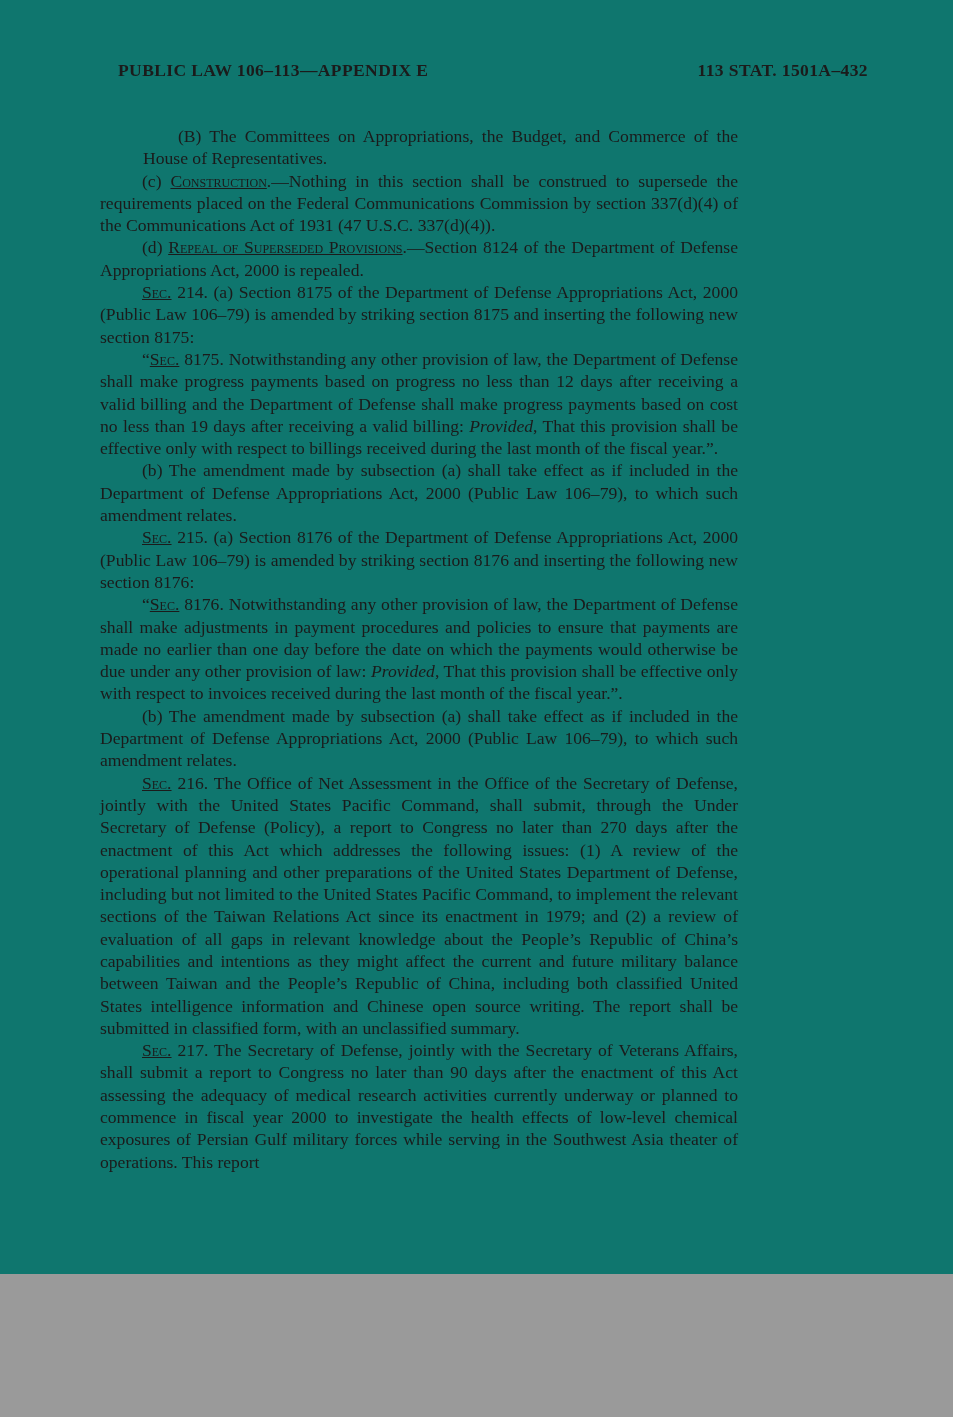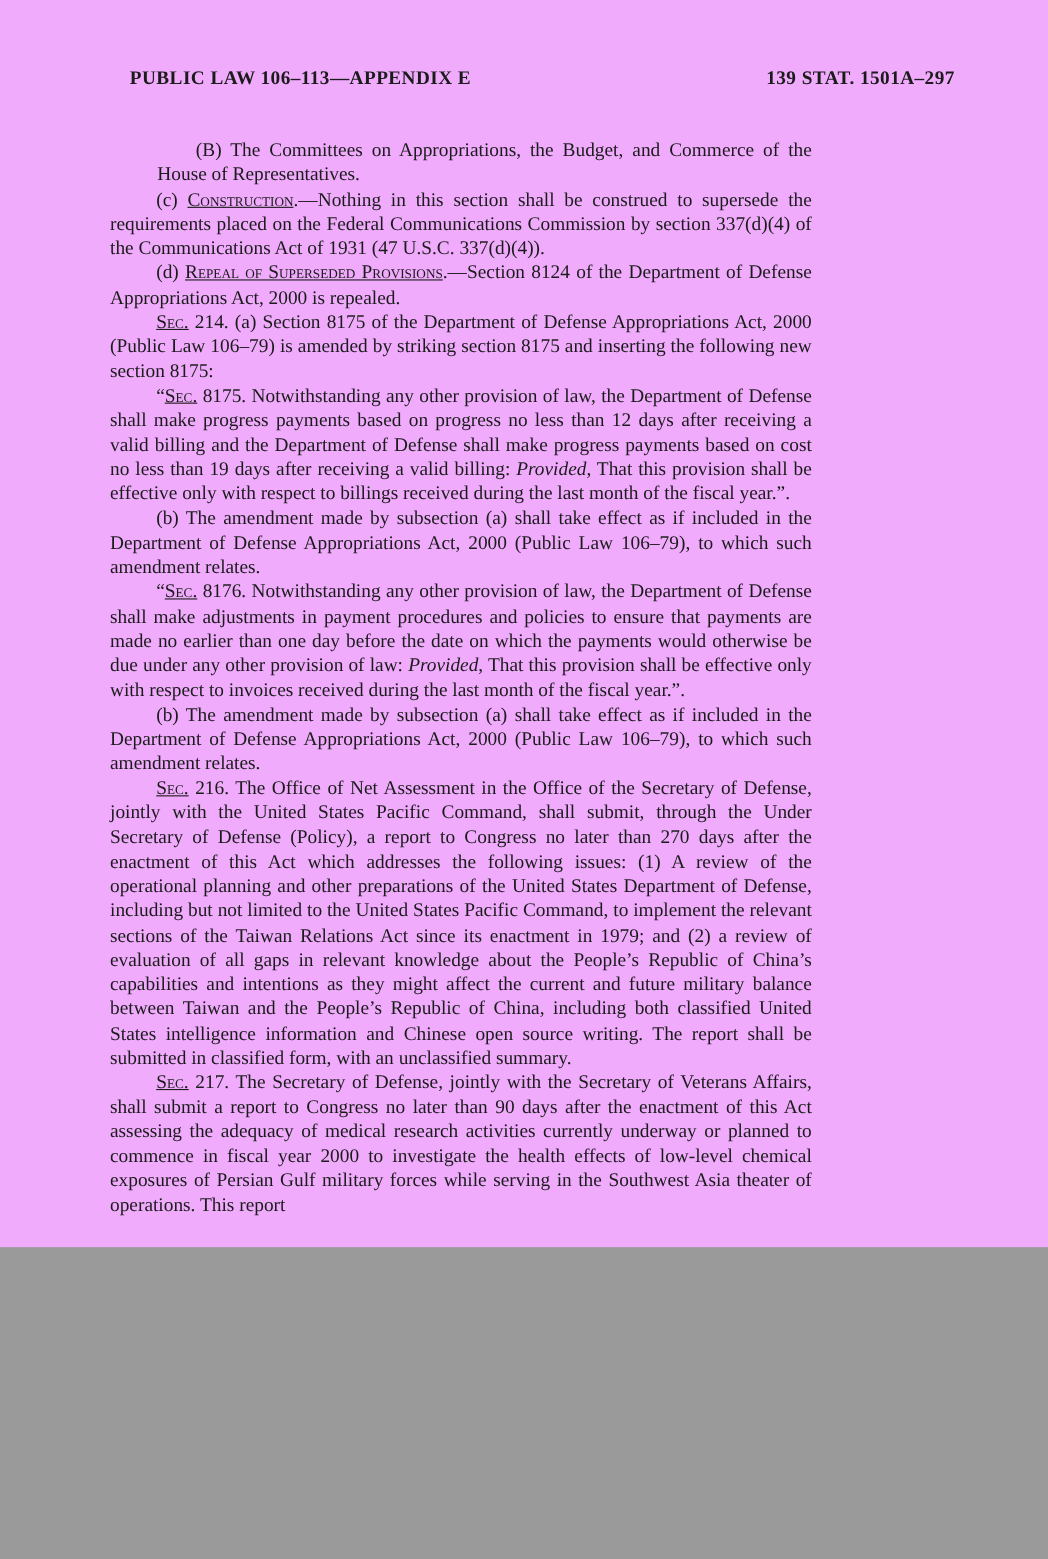--- a/index.html
+++ b/index.html
@@ -3,23 +3,23 @@
 <meta charset="utf-8">
 <style>
   html, body {
     margin: 0;
     padding: 0;
     background: #9a9a9a;
   }
   .page {
     position: relative;
     width: 953px;
-    height: 1134px;
+    height: 1274px;
     margin: 0 auto;
-    background: #f0abfc;
+    background: #0f766e;
     color: #1b1b1b;
     font-family: "Liberation Serif", "DejaVu Serif", serif;
     overflow: hidden;
   }
   .running-head {
     display: flex;
     justify-content: space-between;
     align-items: baseline;
     margin: 60px 85px 0 118px;
     font-size: 17.5px;
@@ -47,30 +47,31 @@
   .sc { font-variant: small-caps; text-decoration: underline; }
   .it { font-style: italic; margin-top: 16px; }
 </style>
 </head>
 <body>
 
 <div class="page">
 
   <div class="running-head">
     <span>PUBLIC LAW 106–113—APPENDIX E</span>
-    <span>139 STAT. 1501A–297</span>
+    <span>113 STAT. 1501A–432</span>
   </div>
 
   <div class="body-col">
 
   <p class="para sub-block"><span>(B) The Committees on Appropriations, the Budget, and Commerce of the House of Representatives.</span></p>
       <p class="para"><span>(c) </span><span class="sc">Construction</span><span>.—Nothing in this section shall be construed to supersede the requirements placed on the Federal Communications Commission by section 337(d)(4) of the Communications Act of 1931 (47 U.S.C. 337(d)(4)).</span></p>
       <p class="para"><span>(d) </span><span class="sc">Repeal of Superseded Provisions</span><span>.—Section 8124 of the Department of Defense Appropriations Act, 2000 is repealed.</span></p>
       <p class="para"><span class="sc">Sec.</span><span> 214. (a) Section 8175 of the Department of Defense Appropriations Act, 2000 (Public Law 106–79) is amended by striking section 8175 and inserting the following new section 8175:</span></p>
       <p class="para"><span>“</span><span class="sc">Sec.</span><span> 8175. Notwithstanding any other provision of law, the Department of Defense shall make progress payments based on progress no less than 12 days after receiving a valid billing and the Department of Defense shall make progress payments based on cost no less than 19 days after receiving a valid billing: </span><span class="it">Provided</span><span>, That this provision shall be effective only with respect to billings received during the last month of the fiscal year.”.</span></p>
       <p class="para"><span>(b) The amendment made by subsection (a) shall take effect as if included in the Department of Defense Appropriations Act, 2000 (Public Law 106–79), to which such amendment relates.</span></p>
+      <p class="para"><span class="sc">Sec.</span><span> 215. (a) Section 8176 of the Department of Defense Appropriations Act, 2000 (Public Law 106–79) is amended by striking section 8176 and inserting the following new section 8176:</span></p>
       <p class="para"><span>“</span><span class="sc">Sec.</span><span> 8176. Notwithstanding any other provision of law, the Department of Defense shall make adjustments in payment procedures and policies to ensure that payments are made no earlier than one day before the date on which the payments would otherwise be due under any other provision of law: </span><span class="it">Provided</span><span>, That this provision shall be effective only with respect to invoices received during the last month of the fiscal year.”.</span></p>
       <p class="para"><span>(b) The amendment made by subsection (a) shall take effect as if included in the Department of Defense Appropriations Act, 2000 (Public Law 106–79), to which such amendment relates.</span></p>
       <p class="para"><span class="sc">Sec.</span><span> 216. The Office of Net Assessment in the Office of the Secretary of Defense, jointly with the United States Pacific Command, shall submit, through the Under Secretary of Defense (Policy), a report to Congress no later than 270 days after the enactment of this Act which addresses the following issues: (1) A review of the operational planning and other preparations of the United States Department of Defense, including but not limited to the United States Pacific Command, to implement the relevant sections of the Taiwan Relations Act since its enactment in 1979; and (2) a review of evaluation of all gaps in relevant knowledge about the People’s Republic of China’s capabilities and intentions as they might affect the current and future military balance between Taiwan and the People’s Republic of China, including both classified United States intelligence information and Chinese open source writing. The report shall be submitted in classified form, with an unclassified summary.</span></p>
       <p class="para"><span class="sc">Sec.</span><span> 217. The Secretary of Defense, jointly with the Secretary of Veterans Affairs, shall submit a report to Congress no later than 90 days after the enactment of this Act assessing the adequacy of medical research activities currently underway or planned to commence in fiscal year 2000 to investigate the health effects of low-level chemical exposures of Persian Gulf military forces while serving in the Southwest Asia theater of operations. This report</span></p>
     </div>
 
 </div>
 
 </body></html>

